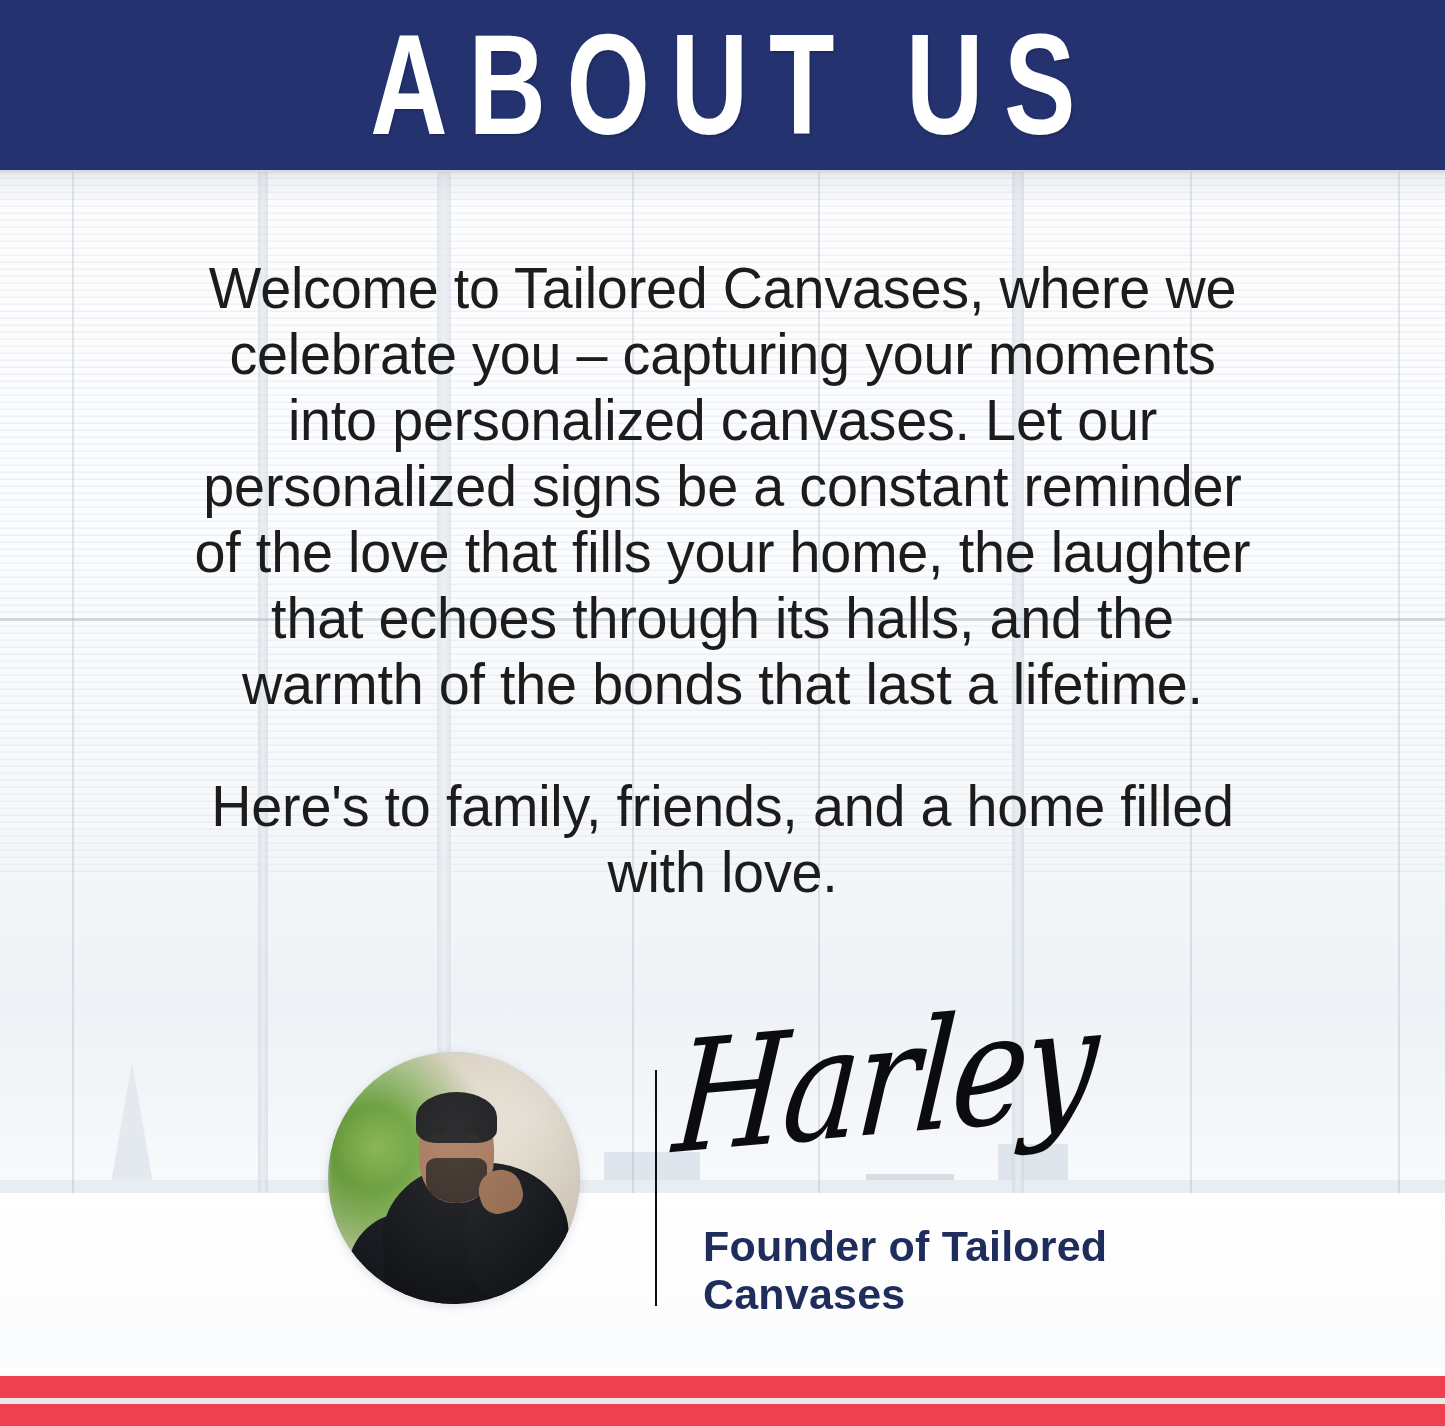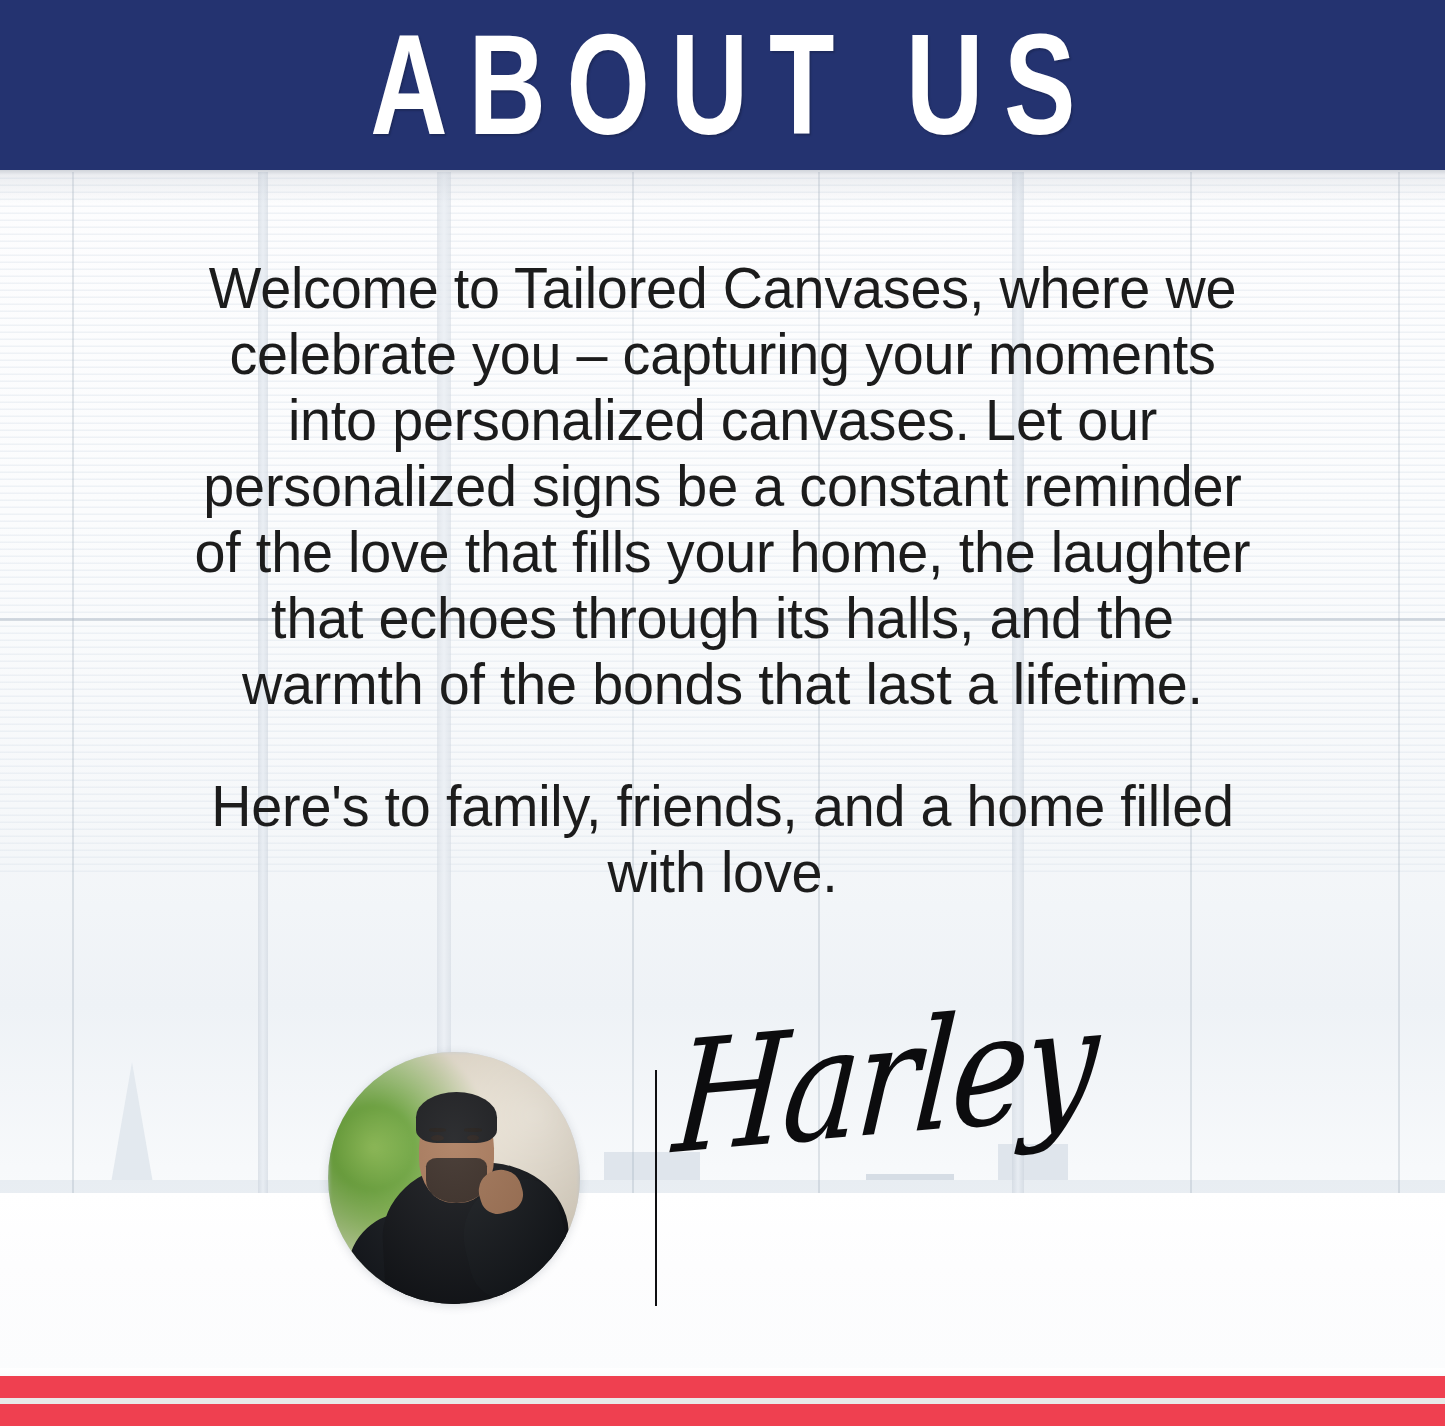--- a/index.html
+++ b/index.html
@@ -303,19 +303,23 @@
       <div class="ph-beard"></div>
       <div class="ph-hand"></div>
       <div class="ph-shade"></div>
     </div>
   </div>
 
   <div class="sig-divider"></div>
 
   <div class="sig-script">Harley</div>
 
+  <div class="sig-role">
+    <div>Founder of Tailored</div>
+    <div>Canvases</div>
+  </div>
 
   <div class="bar-fade"></div>
   <div class="bar bar-top"></div>
   <div class="bar-gap"></div>
   <div class="bar bar-bottom"></div>
 
 </div>
 
 </body></html>

